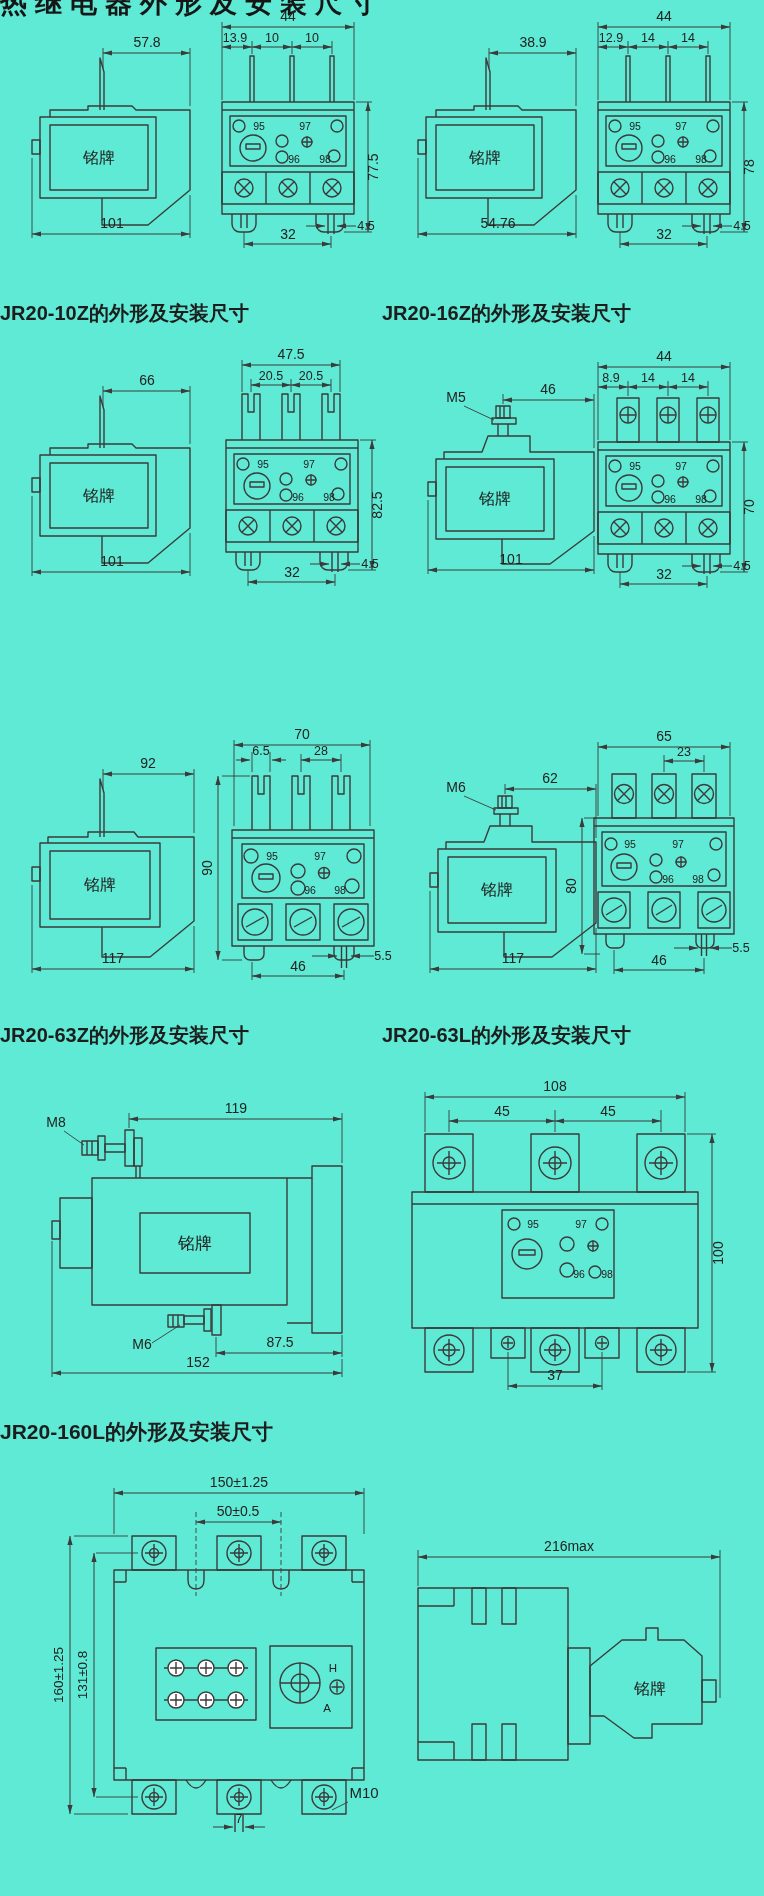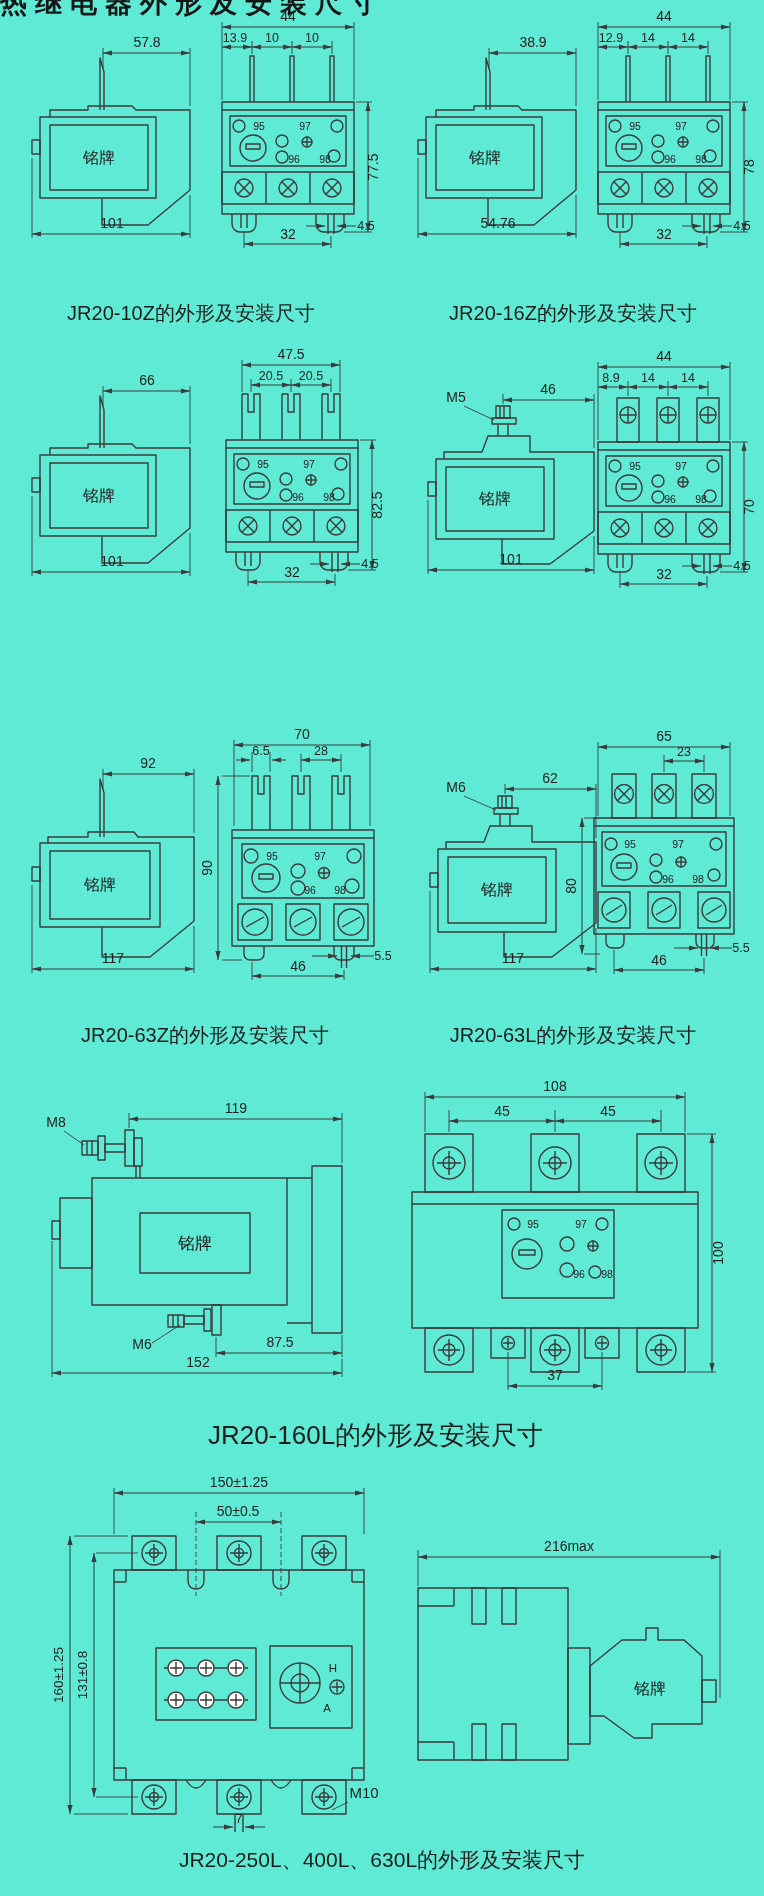--- a/index.html
+++ b/index.html
@@ -8,21 +8,21 @@
           font-family:"Liberation Sans",sans-serif}
   #screen svg{position:absolute;overflow:visible}
   .ln{stroke:#3b3b3b;stroke-width:1.4;fill:none;stroke-linejoin:round;stroke-linecap:butt}
   .dm{stroke:#3b3b3b;stroke-width:1;fill:none}
   .ex{stroke:#3b3b3b;stroke-width:.9;fill:none}
   .cl{stroke:#3b3b3b;stroke-width:.9;stroke-dasharray:5 3;fill:none}
   .dt{fill:#222;font-family:"Liberation Sans",sans-serif;font-size:14px;text-anchor:middle}
   .dts{font-size:12.5px}
   .st{fill:#222;font-family:"Liberation Sans",sans-serif;font-size:10.5px;text-anchor:middle}
   .ct{fill:#222;font-family:"Liberation Sans",sans-serif;font-size:16px;text-anchor:middle}
-  .cap{position:absolute;text-align:center;font-weight:400;font-size:20px;color:#1d1d1d;white-space:nowrap}
+  .cap{position:absolute;font-weight:700;font-size:20px;color:#1d1d1d;white-space:nowrap}
   #title{position:absolute;left:0;top:-15px;font-weight:700;font-size:27px;letter-spacing:8px;
          color:#161616;white-space:nowrap}
 </style>
 </head>
 <body>
 
 <div id="screen">
 
   <div id="title">热继电器外形及安装尺寸</div>
 
@@ -692,21 +692,21 @@
       <text class="dt dts" x="167" y="224">5.5</text>
     </g>
     <g>
       <line class="ex" x1="40" y1="222" x2="40" y2="246"></line>
         <line class="ex" x1="130" y1="230" x2="130" y2="246"></line>
       <line class="dm" x1="40" y1="242" x2="130" y2="242" marker-start="url(#m12)" marker-end="url(#m12)"></line>
       <text class="dt" x="85" y="237">46</text>
     </g>
   </svg>
 
-  <div class="cap" style="left:14px;top:1022px;width:382px">JR20-63Z的外形及安装尺寸</div>
+  <div class="cap" style="left:0;top:1022px;width:382px">JR20-63Z的外形及安装尺寸</div>
   <div class="cap" style="left:382px;top:1022px;width:382px">JR20-63L的外形及安装尺寸</div>
 
   <svg style="left:22px;top:1083px" width="340" height="300" viewBox="0 0 340 300">
     <defs>
         <marker id="m13" markerWidth="10" markerHeight="7" refX="9" refY="3" orient="auto-start-reverse">
           <path d="M0,.4 L9,3 L0,5.6 Z" fill="#3b3b3b"></path>
         </marker>
       </defs>
     <g class="ln">
       <rect x="60" y="58" width="16" height="14"></rect>
@@ -831,21 +831,21 @@
       <text class="dt" transform="translate(343,173) rotate(-90)">100</text>
     </g>
     <g>
       <line class="ex" x1="128" y1="272" x2="128" y2="310"></line>
         <line class="ex" x1="222" y1="272" x2="222" y2="310"></line>
       <line class="dm" x1="128" y1="306" x2="222" y2="306" marker-start="url(#m14)" marker-end="url(#m14)"></line>
       <text class="dt" x="175" y="300">37</text>
     </g>
   </svg>
 
-  <div class="cap" style="left:0;top:1418px;width:751px;font-size:26px">JR20-160L的外形及安装尺寸</div>
+  <div class="cap" style="left:0;top:1418px;width:751px;font-size:21px">JR20-160L的外形及安装尺寸</div>
 
   <svg style="left:50px;top:1478px" width="340" height="372" viewBox="0 0 340 372">
     <defs>
         <marker id="m15" markerWidth="10" markerHeight="7" refX="9" refY="3" orient="auto-start-reverse">
           <path d="M0,.4 L9,3 L0,5.6 Z" fill="#3b3b3b"></path>
         </marker>
       </defs>
     <g class="ln">
       <rect x="82" y="58" width="44" height="34"></rect>
         <rect x="167" y="58" width="44" height="34"></rect>
@@ -958,15 +958,14 @@
     </g>
     <text class="ct" x="262" y="164">铭牌</text>
     <g>
       <line class="ex" x1="30" y1="20" x2="30" y2="56"></line>
         <line class="ex" x1="332" y1="20" x2="332" y2="168"></line>
       <line class="dm" x1="30" y1="27" x2="332" y2="27" marker-start="url(#m16)" marker-end="url(#m16)"></line>
       <text class="dt" x="181" y="21">216max</text>
     </g>
   </svg>
 
-  <div class="cap" style="left:0;top:1846px;width:764px;font-size:21px">JR20-250L、400L、630L的外形及安装尺寸</div>
 
 </div>
 
 </body></html>

